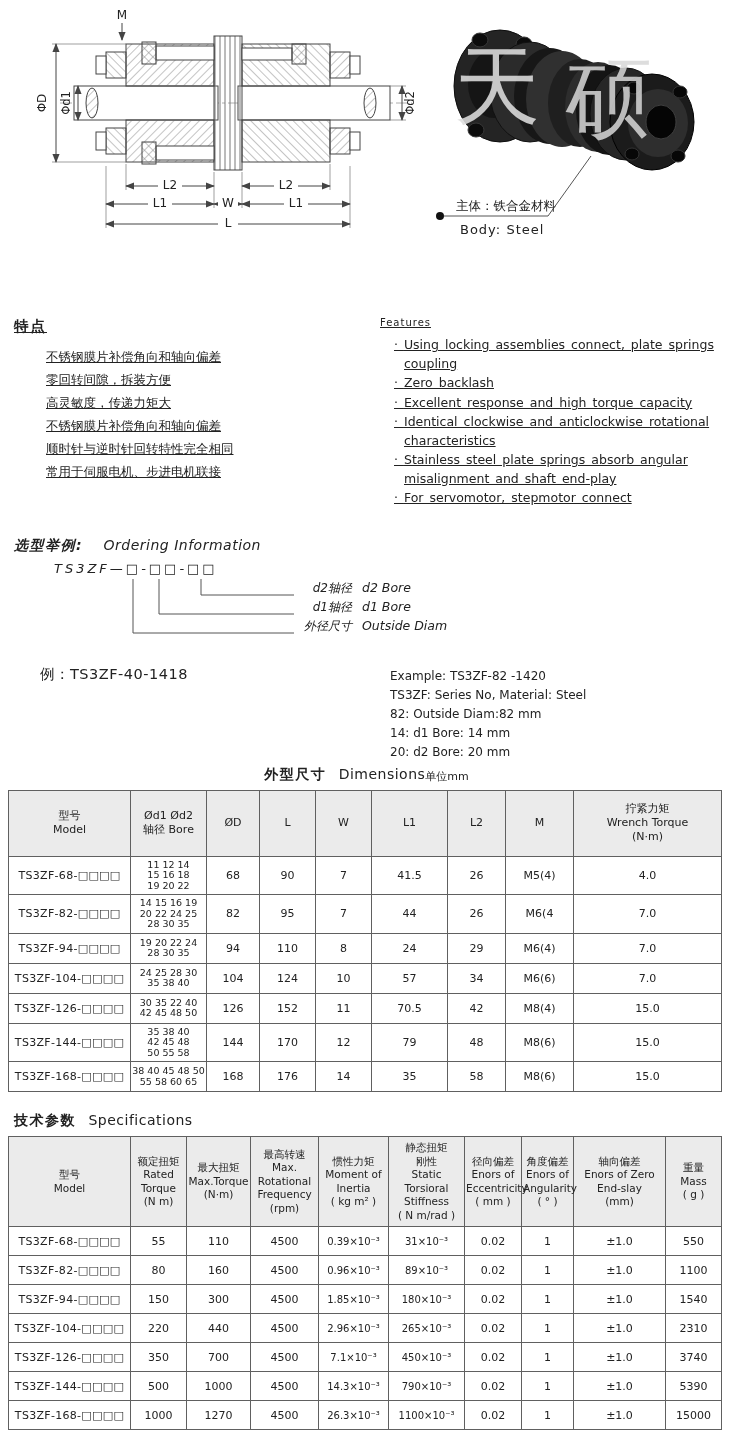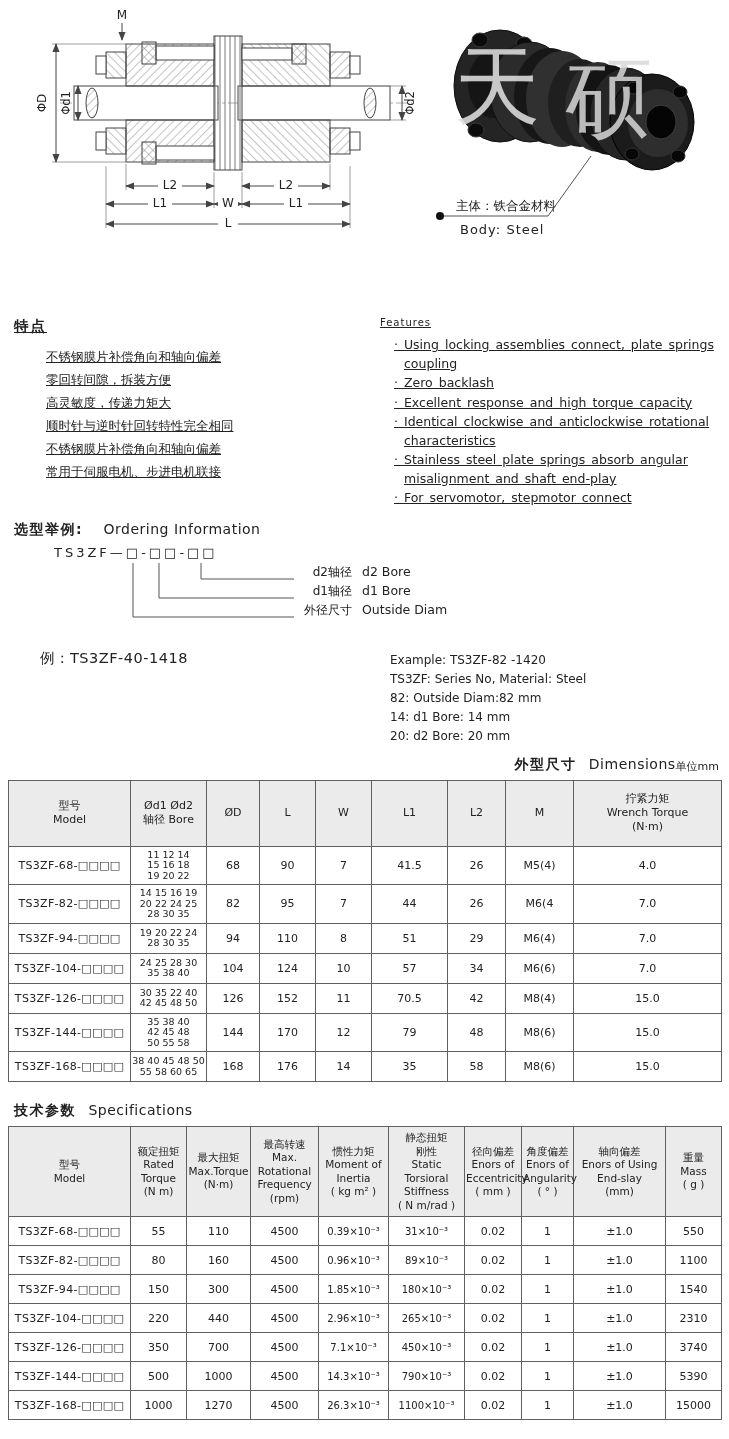--- a/index.html
+++ b/index.html
@@ -22,38 +22,38 @@
   .feat-cn h3 { font-size:14.5px; letter-spacing:2px; font-weight:bold; }
   .feat-cn ul { list-style:none; margin:9px 0 0 32px; }
   .feat-cn li { line-height:23px; font-size:12.5px; }
   .feat-en { flex:1; }
   .feat-en h3 { font-size:10px; font-weight:normal; letter-spacing:1px; }
   .feat-en ul { list-style:none; margin:8px 0 0 14px; }
   .feat-en li { line-height:18.5px; font-size:12.5px; padding-left:10px; text-indent:-10px; margin-bottom:1px; word-spacing:2px;}
   .feat-en li:before { content:"· "; }
 
   
-  .ordering { margin-top:12px; padding-left:6px; }
+  .ordering { margin-top:28px; padding-left:6px;font-style:italic; }
   .sec-title { font-size:14px; }
   .sec-title .cn { font-weight:bold; letter-spacing:1.5px; }
   .sec-title .en { font-weight:normal; margin-left:16px; letter-spacing:0.5px; }
   .order-diagram { margin:4px 0 0 40px; display:block; }
 
   
   .example-row { display:flex; margin-top:20px; }
   .ex-cn { width:382px; padding-left:32px; }
   .ex-cn .ex-title { font-size:14.5px; letter-spacing:0.5px; }
   .ex-cn ul { list-style:none; margin:10px 0 0 32px; }
   .ex-cn li { line-height:22px; font-size:12px; }
   .ex-en { flex:1; padding-top:2px; }
   .ex-en ul { list-style:none; }
   .ex-en li { line-height:19px; font-size:12px; }
 
   
-  .dim-head-row { display:flex; justify-content:flex-end; align-items:flex-end; margin-top:10px; padding:0 2px 0 6px; }
+  .dim-head-row { display:flex; justify-content:center; align-items:flex-end; margin-top:4px; padding:0 2px 0 6px; }
   .unit { font-size:11px; }
 
   table { border-collapse:collapse; table-layout:fixed; width:713px; margin-top:6px; }
   th, td { border:1px solid #606060; text-align:center; vertical-align:middle; white-space:pre-line; }
   thead th { background:#ebebeb; font-weight:normal; font-size:11px; line-height:14px; padding:4px 1px; }
   tbody td { font-size:11px; padding:4px 1px; background:#fff; }
 
   .dims thead th { height:66px; }
   .dims td.bore { font-size:9.5px; line-height:10.5px; padding:3px 0; }
   .dims td.model, .specs td.model { font-size:11px; letter-spacing:0.3px; }
@@ -201,22 +201,22 @@
     </div>
   </div>
 
   <div class="features-row">
     <div class="feat-cn">
       <h3>特点</h3>
       <ul>
         <li>不锈钢膜片补偿角向和轴向偏差</li>
         <li>零回转间隙，拆装方便</li>
         <li>高灵敏度，传递力矩大</li>
+        <li>不锈钢膜片补偿角向和轴向偏差</li>
         <li>顺时针与逆时针回转特性完全相同</li>
-        <li>不锈钢膜片补偿角向和轴向偏差</li>
         <li>常用于伺服电机、步进电机联接</li>
       </ul>
     </div>
     <div class="feat-en">
       <h3>Features</h3>
       <ul>
         <li>Using locking assemblies connect, plate springs coupling</li>
         <li>Zero backlash</li>
         <li>Excellent response and high torque capacity</li>
         <li>Identical clockwise and anticlockwise rotational characteristics</li>
@@ -327,21 +327,21 @@
           <td>M6(4</td>
           <td>7.0</td>
         </tr>
       <tr>
           <td class="model">TS3ZF-94-□□□□</td>
           <td class="bore">19 20 22 24
 28 30 35</td>
           <td>94</td>
           <td>110</td>
           <td>8</td>
-          <td>51</td>
+          <td>24</td>
           <td>29</td>
           <td>M6(4)</td>
           <td>7.0</td>
         </tr>
       <tr>
           <td class="model">TS3ZF-104-□□□□</td>
           <td class="bore">24 25 28 30
 35 38 40</td>
           <td>104</td>
           <td>124</td>
@@ -437,21 +437,21 @@
 ( N m/rad )</th>
         <th>径向偏差
 Enors of
 Eccentricity
 ( mm )</th>
         <th>角度偏差
 Enors of
 Angularity
 (  °  )</th>
         <th>轴向偏差
-Enors of Using
+Enors of Zero
 End-slay
 (mm)</th>
         <th>重量
 Mass
 ( g )</th>
       </tr>
     </thead>
     <tbody>
       <tr>
           <td class="model">TS3ZF-68-□□□□</td>

